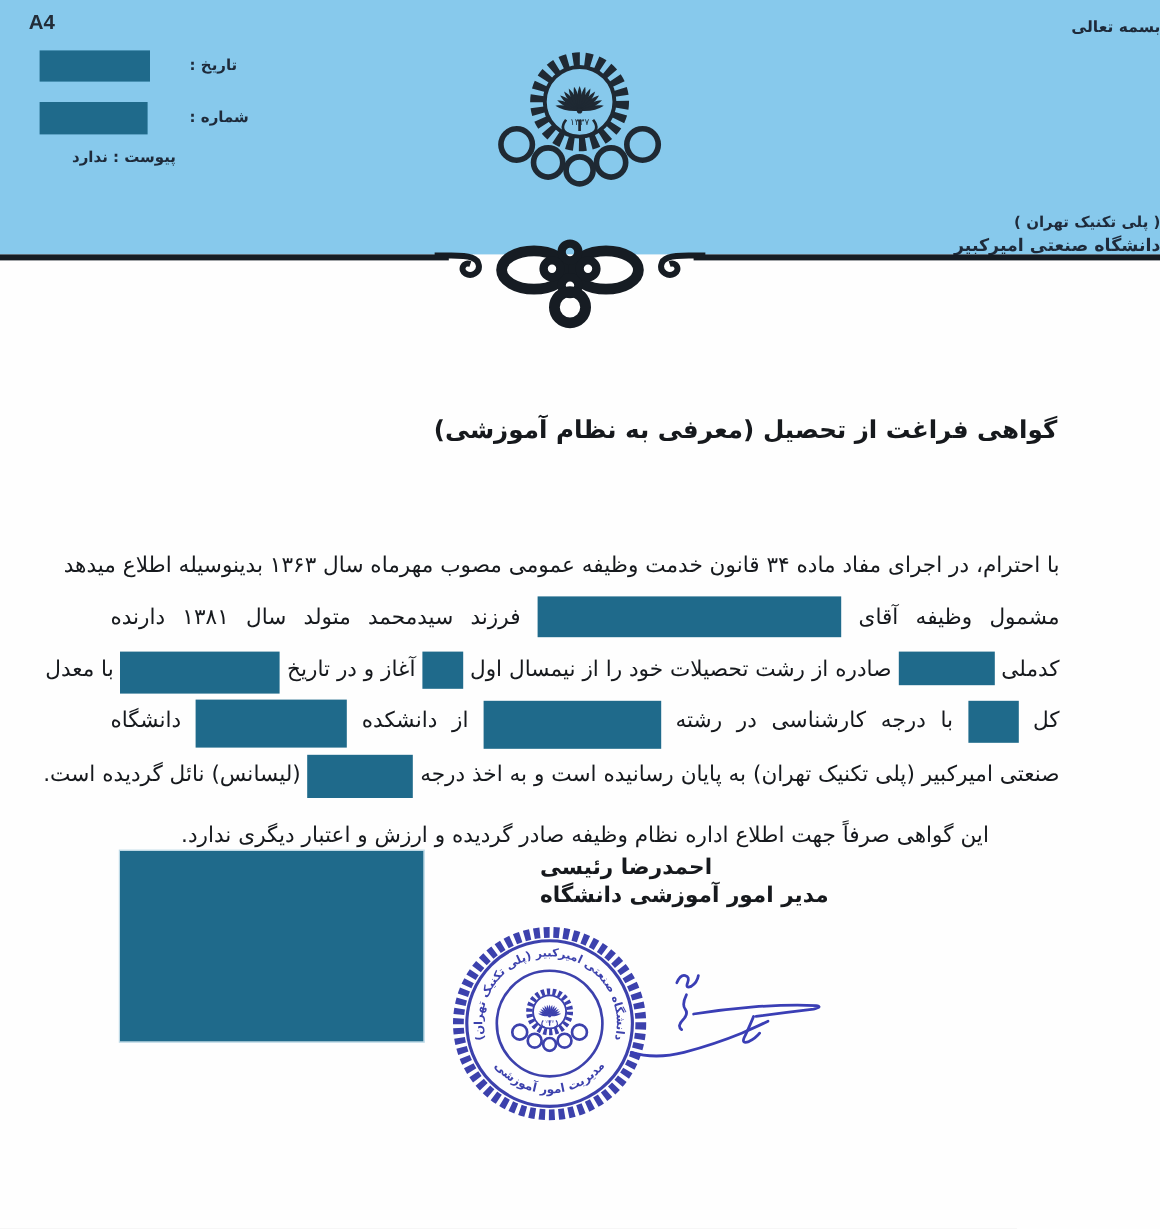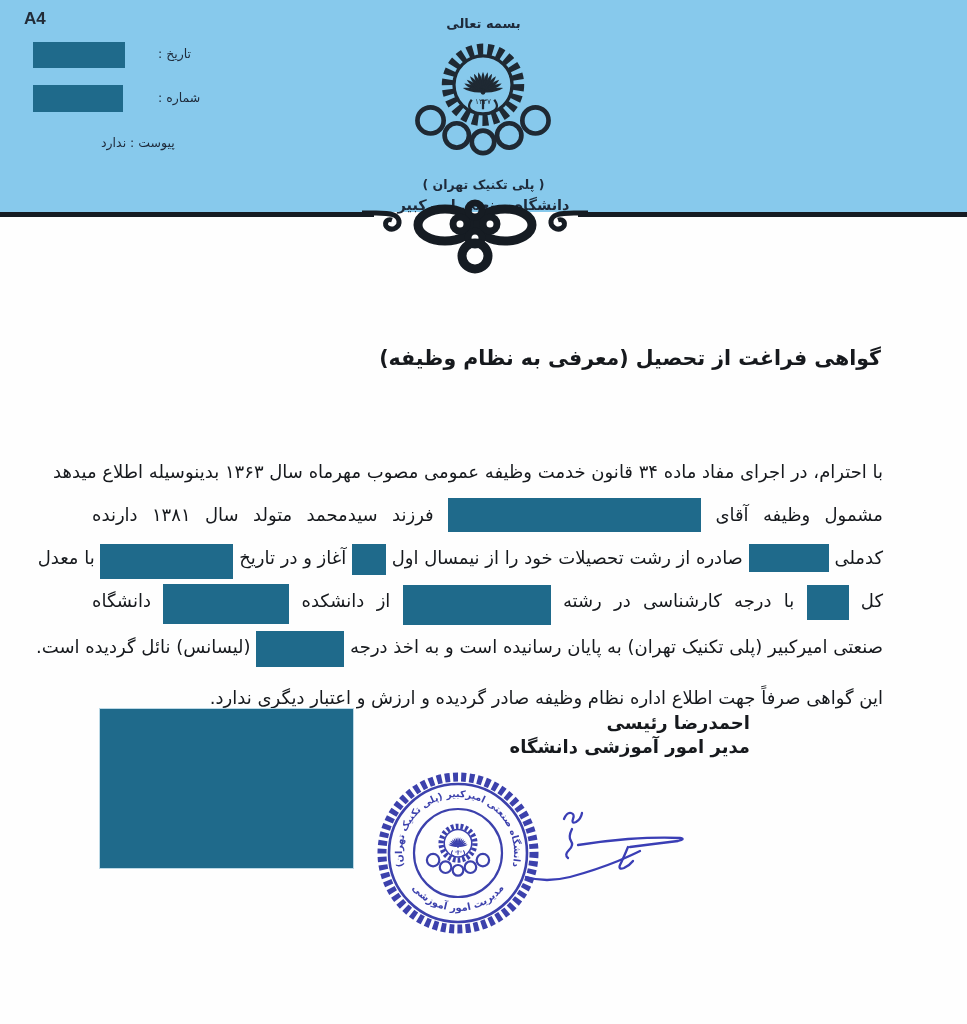--- a/index.html
+++ b/index.html
@@ -22,52 +22,52 @@
   
   .letterhead{position:absolute;top:0;left:0;width:967px;height:212px;background:var(--header-blue);}
   .rule{position:absolute;top:212px;height:5px;background:var(--rule);}
   .rule.left{left:0;width:374px;}
   .rule.right{left:578px;width:389px;}
   .ornament{position:absolute;left:362px;top:197px;width:226px;height:78px;color:var(--rule);}
   .a4{position:absolute;left:24px;top:9px;font:bold 17px "Liberation Sans","DejaVu Sans",sans-serif;color:#222c38;}
   .fieldbox{position:absolute;background:var(--redact);}
   .fb-date{left:33px;top:42px;width:92px;height:26px;}
   .fb-num{left:33px;top:85px;width:90px;height:27px;}
-  .fieldlabel{position:absolute;direction:rtl;font-size:12.5px;font-weight:normal;color:var(--label-ink);white-space:nowrap;}
+  .fieldlabel{position:absolute;direction:rtl;font-size:12.5px;font-weight:bold;color:var(--label-ink);white-space:nowrap;}
   .fl-date{left:158px;top:46px;}
   .fl-num{left:158px;top:90px;}
-  .fl-attach{left:60px;top:135px;margin-left:41px;}
-  .center-line{position:absolute;left:0;width:967px;text-align:center;color:var(--label-ink);direction:rtl;}
+  .fl-attach{left:60px;top:123px;}
+  .center-line{position:absolute;left:0;width:967px;color:var(--label-ink);direction:rtl;}
   .bismillah{top:16px;font-size:13px;font-weight:bold;}
   .univ-name{top:157px;font-size:14.5px;font-weight:bold;margin-top:40px;}
   .univ-sub{top:177px;font-size:12.5px;font-weight:bold;}
   .biglogo{position:absolute;left:408px;top:38px;width:150px;height:118px;color:var(--logo-ink);}
   
   .doc-title{
     position:absolute;right:86px;top:346px;direction:rtl;
     font-size:20.5px;font-weight:bold;color:var(--ink);white-space:nowrap;
   }
   .body-text{
     position:absolute;left:92px;top:450px;width:791px;direction:rtl;
     font-size:18px;color:var(--ink);
   }
   .bline{line-height:43px;text-align:justify;text-align-last:justify;white-space:nowrap;}
-  .closing{line-height:43px;margin-top:8px;text-align:right;}
+  .closing{line-height:43px;margin-top:8px;text-align:center;}
   .rd{display:inline-block;background:var(--redact);}
   .rd-name{width:253px;height:34px;vertical-align:-11px;}
   .rd-nid{width:80px;height:28px;vertical-align:-8px;}
   .rd-sem{width:34px;height:31px;vertical-align:-11px;}
   .rd-sdate{width:133px;height:35px;vertical-align:-15px;}
   .rd-gpa{width:42px;height:35px;vertical-align:-13px;}
   .rd-major{width:148px;height:40px;vertical-align:-18px;}
   .rd-fac{width:126px;height:40px;vertical-align:-17px;}
   .rd-deg{width:88px;height:36px;vertical-align:-14px;}
   
   .sig-block{
-    position:absolute;left:450px;top:711px;width:300px;text-align:right;direction:rtl;
+    position:absolute;left:450px;top:711px;width:300px;text-align:left;direction:rtl;
     font-size:18px;font-weight:bold;color:var(--ink);line-height:24px;
   }
   .photo-redact{position:absolute;left:100px;top:709px;width:253px;height:159px;background:var(--redact);outline:1px solid #bcd9e6;}
   .stamp{position:absolute;left:369px;top:767px;width:178px;height:172px;color:var(--stamp-blue);}
   .squiggle{position:absolute;left:520px;top:793px;width:168px;height:92px;color:var(--signature-blue);z-index:3;}
   .stamp-txt{font-family:"DejaVu Sans",sans-serif;font-weight:bold;}
 </style>
 </head>
 <body>
 
@@ -135,21 +135,21 @@
     <path d="M226,16 H212 C196,16 190,18 189,24 C188,30 195,34 200,31 C205,28 202,21 196,23" fill="none" stroke="currentColor" stroke-width="5"></path>
     <ellipse cx="83" cy="28" rx="27" ry="16" fill="none" stroke="currentColor" stroke-width="9"></ellipse>
     <ellipse cx="143" cy="28" rx="27" ry="16" fill="none" stroke="currentColor" stroke-width="9"></ellipse>
     <circle cx="113" cy="13" r="7" fill="none" stroke="currentColor" stroke-width="7"></circle>
     <circle cx="113" cy="41" r="7" fill="none" stroke="currentColor" stroke-width="7"></circle>
     <circle cx="98" cy="27" r="7" fill="none" stroke="currentColor" stroke-width="7"></circle>
     <circle cx="128" cy="27" r="7" fill="none" stroke="currentColor" stroke-width="7"></circle>
     <circle cx="113" cy="59" r="13" fill="none" stroke="currentColor" stroke-width="9"></circle>
   </svg>
 
-  <div class="doc-title">گواهی فراغت از تحصیل (معرفی به نظام وظیفه)</div>
+  <div class="doc-title">گواهی فراغت از تحصیل (معرفی به نظام آموزشی)</div>
 
   <div class="body-text">
     <div class="bline">با احترام، در اجرای مفاد ماده ۳۴ قانون خدمت وظیفه عمومی مصوب مهرماه سال ۱۳۶۳ بدینوسیله اطلاع میدهد</div>
     <div class="bline"><span>مشمول وظیفه آقای</span> <span class="rd rd-name"></span> <span>فرزند سیدمحمد متولد سال ۱۳۸۱ دارنده</span></div>
     <div class="bline"><span>کدملی</span> <span class="rd rd-nid"></span> <span>صادره از رشت تحصیلات خود را از نیمسال اول</span> <span class="rd rd-sem"></span> <span>آغاز و در تاریخ</span> <span class="rd rd-sdate"></span> <span>با معدل</span></div>
     <div class="bline"><span>کل</span> <span class="rd rd-gpa"></span> <span>با درجه کارشناسی در رشته</span> <span class="rd rd-major"></span> <span>از دانشکده</span> <span class="rd rd-fac"></span> <span>دانشگاه</span></div>
     <div class="bline"><span>صنعتی امیرکبیر (پلی تکنیک تهران) به پایان رسانیده است و به اخذ درجه</span> <span class="rd rd-deg"></span> <span>(لیسانس) نائل گردیده است.</span></div>
     <div class="closing">این گواهی صرفاً جهت اطلاع اداره نظام وظیفه صادر گردیده و ارزش و اعتبار دیگری ندارد.</div>
   </div>
 

